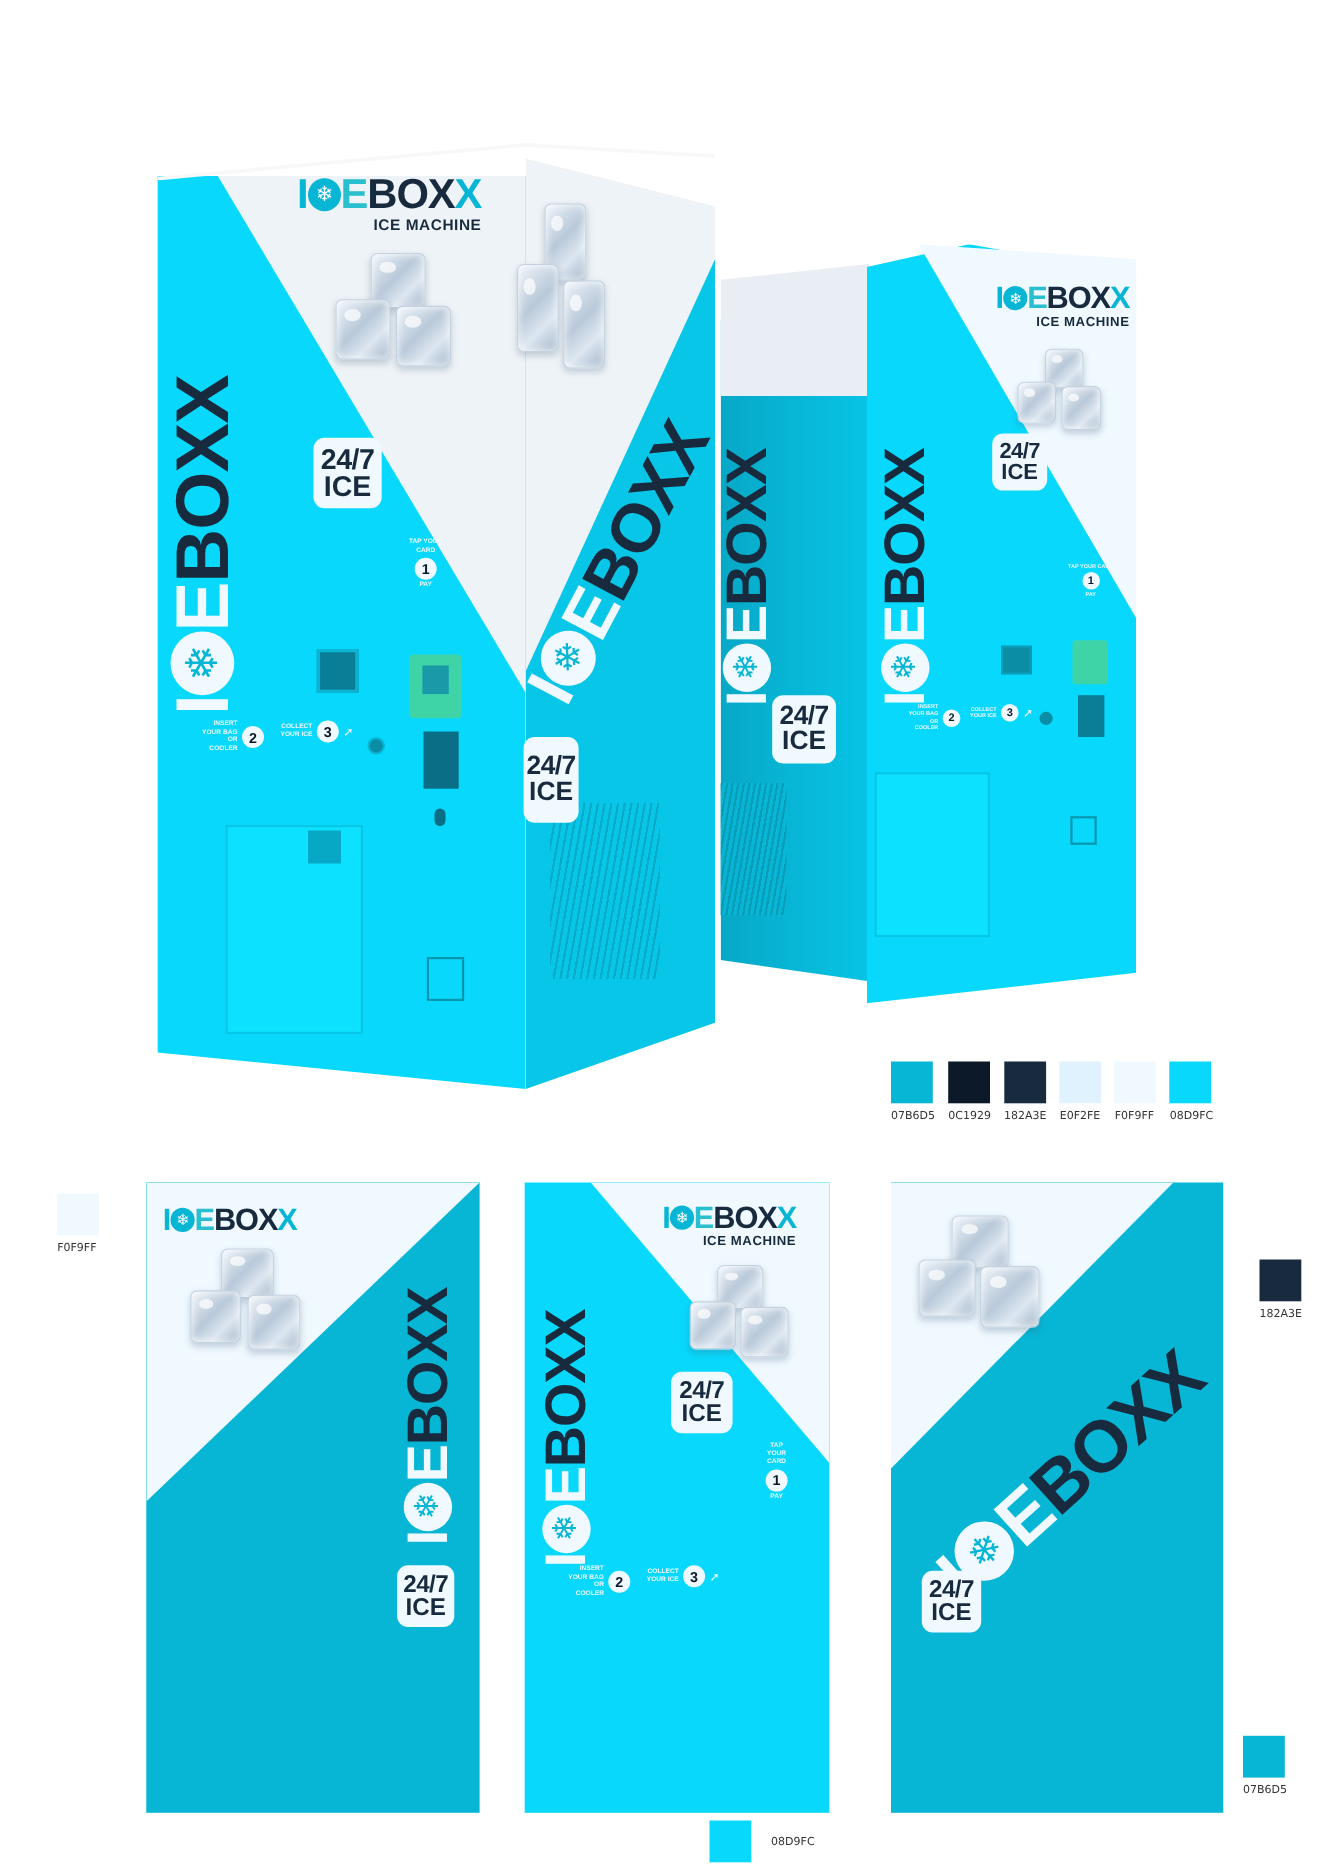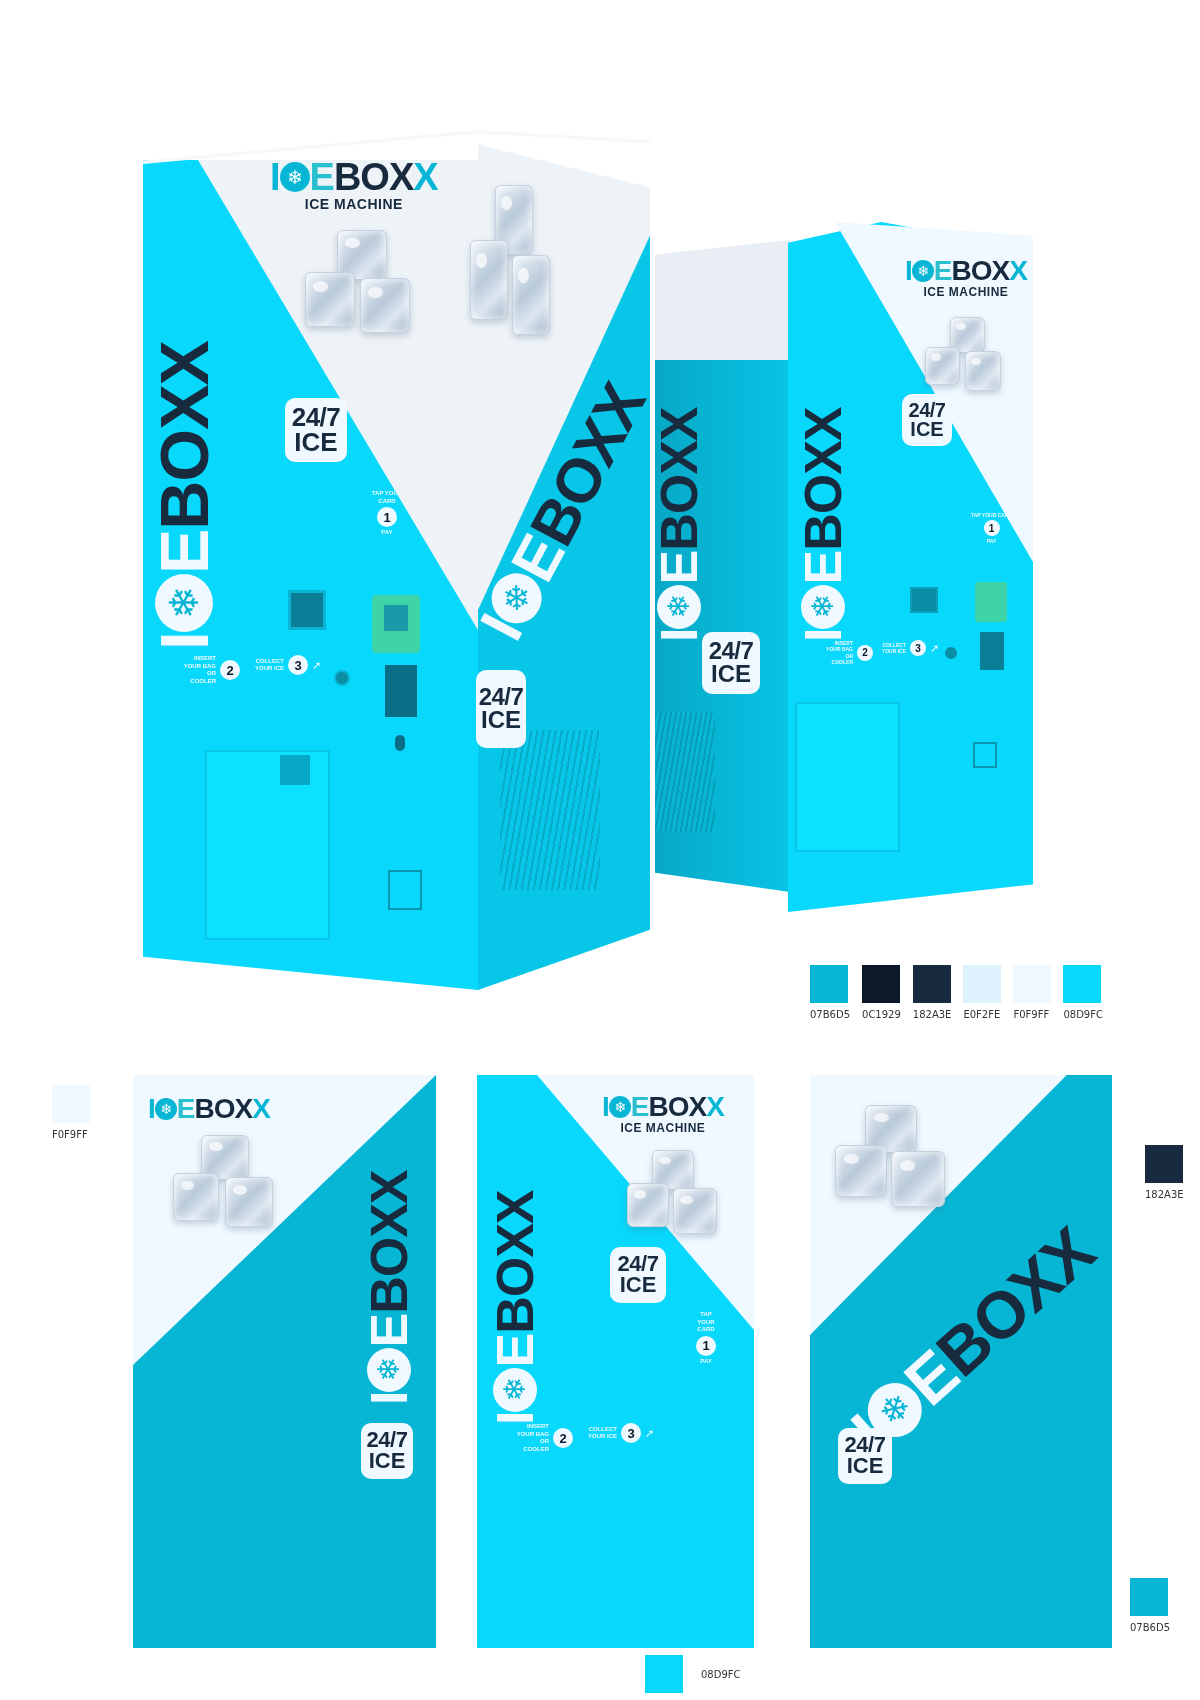--- a/index.html
+++ b/index.html
@@ -7,21 +7,21 @@
   body { position: relative; font-family: "Liberation Sans", sans-serif; color: #182A3E; }
   .abs { position: absolute; }
 
   
   .logo { display: flex; align-items: center; font-weight: 900; letter-spacing: -1px; line-height: 1; white-space: nowrap; }
   .logo .l-i { color: #07B6D5; }
   .logo .l-c { display: inline-flex; align-items: center; justify-content: center; border-radius: 50%; background: #07B6D5; color: #fff; font-weight: 400; }
   .logo .l-e { color: #2ABFCF; }
   .logo .l-box { color: #182A3E; }
   .logo .l-x2 { color: #07B6D5; }
-  .sub { font-weight: 700; color: #182A3E; letter-spacing: 0.5px; text-align: center; white-space: nowrap; }
+  .sub { font-weight: 700; color: #182A3E; letter-spacing: 0.5px; text-align: right; white-space: nowrap; }
 
   
   .vlogo { position: absolute; transform-origin: left top; transform: rotate(-90deg); display: flex; align-items: center; font-weight: 900; line-height: 1; white-space: nowrap; letter-spacing: -1px; }
   .vlogo .w { color: #F0F9FF; }
   .vlogo .d { color: #182A3E; }
   .vlogo .snow { display: inline-flex; align-items: center; justify-content: center; border-radius: 50%; background: #F0F9FF; color: #07B6D5; font-weight: 400; }
 
   
   .badge { position: absolute; background: #F0F9FF; border-radius: 10px; display: flex; flex-direction: column; align-items: center; justify-content: center; color: #182A3E; font-weight: 900; line-height: 0.95; }
   .badge .b1 { letter-spacing: -0.5px; }

